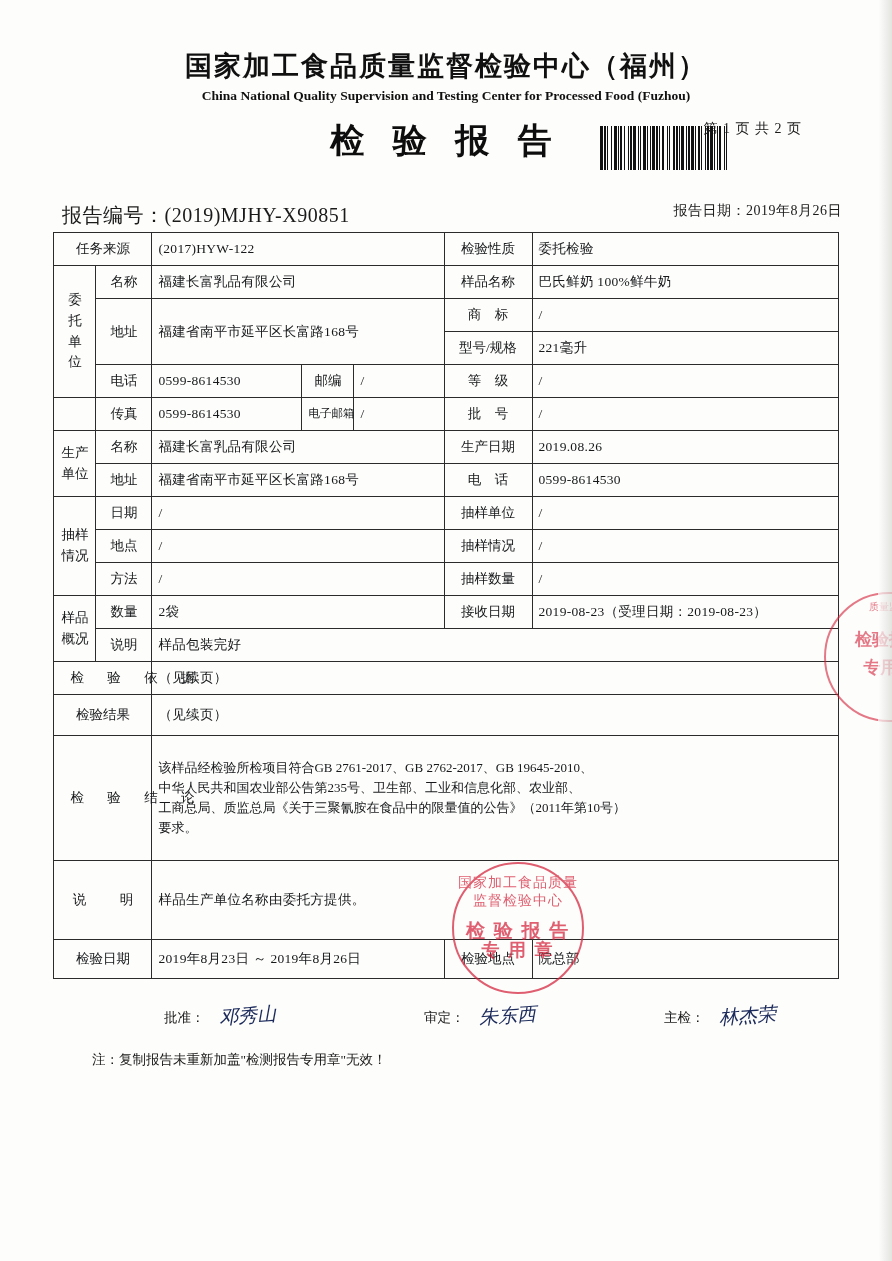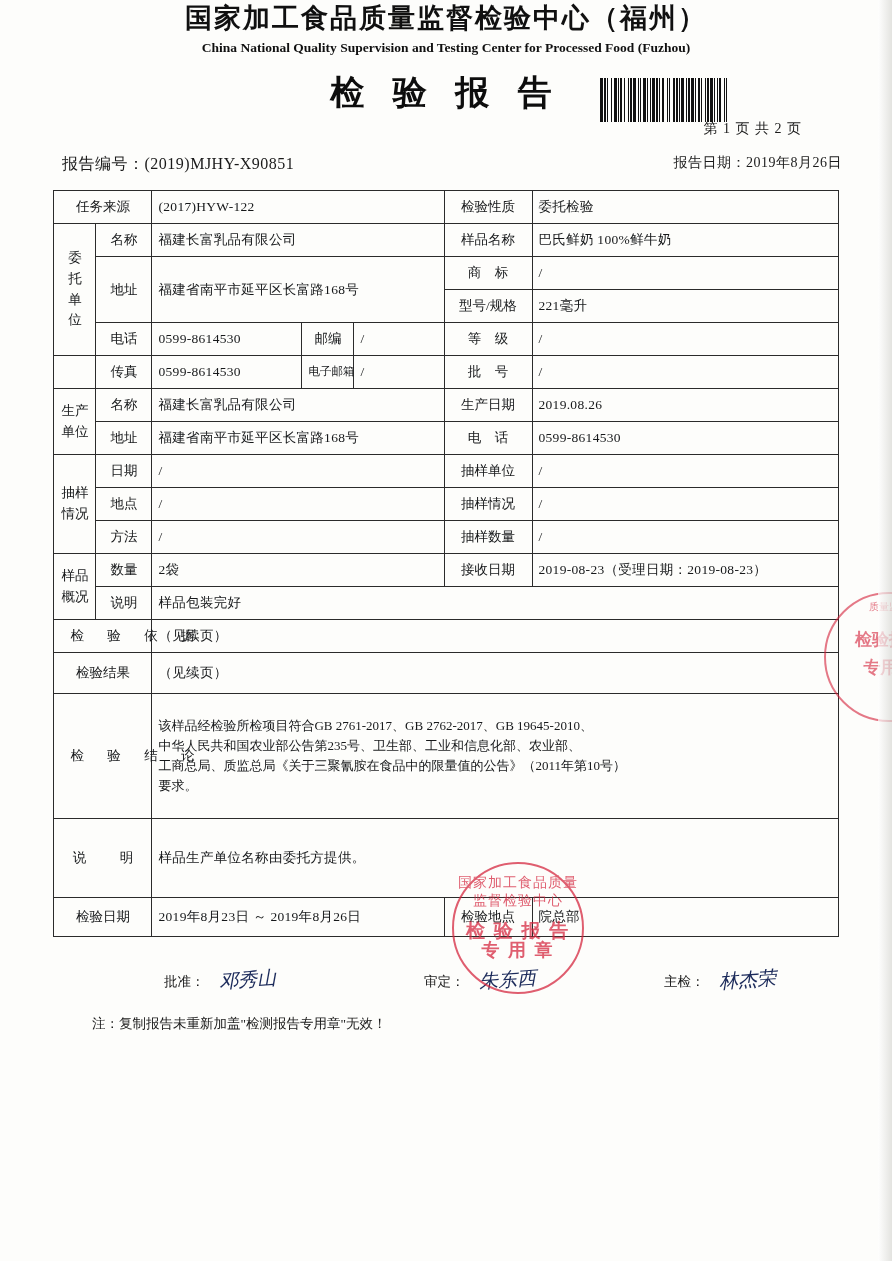--- a/index.html
+++ b/index.html
@@ -17,20 +17,21 @@
   }
   .page {
     position: absolute;
     inset: 0;
     background: #fdfdfb;
   }
 
   
   .hdr {
     text-align: center;
+    padding-top: 48px;
   }
   .hdr-cn {
     font-family: "Liberation Serif", serif;
     font-size: 27px;
     font-weight: bold;
     letter-spacing: 2px;
     color: #101010;
   }
   .hdr-en {
     font-family: "Liberation Serif", serif;
@@ -87,36 +88,36 @@
 
   
   .meta {
     position: relative;
     margin: 18px 0 4px 0;
     height: 20px;
   }
   .meta .left {
     position: absolute;
     left: 62px;
-    font-size: 16px;
+    font-size: 20px;
     letter-spacing: .5px;
     text-align: center;
   }
   .meta .right {
     position: absolute;
     right: 50px;
     font-size: 14px;
     letter-spacing: .5px;
   }
 
   
   table.rep {
     border-collapse: collapse;
     width: 784px;
-    margin: 16px auto;
+    margin: 10px auto;
     table-layout: fixed;
     font-size: 13.5px;
   }
   table.rep td {
     border: 1px solid #2b2b2b;
     padding: 3px 6px;
     vertical-align: middle;
     height: 26px;
     color: #16181a;
   }

